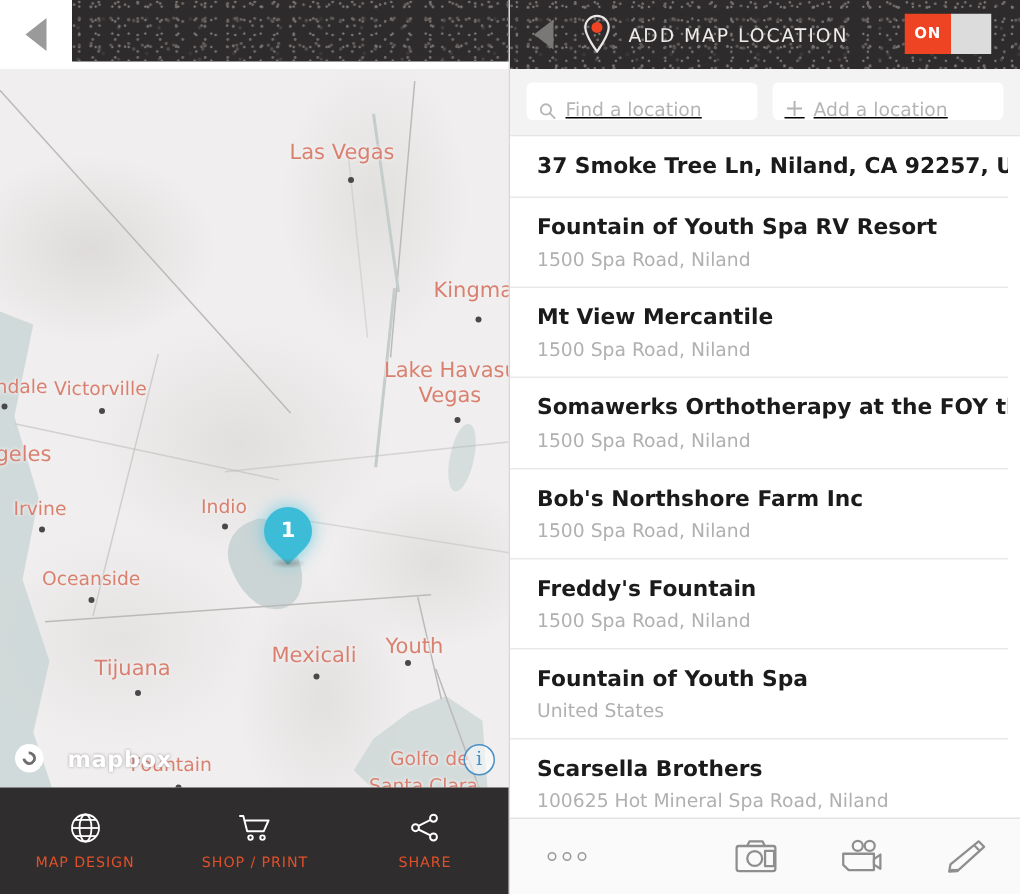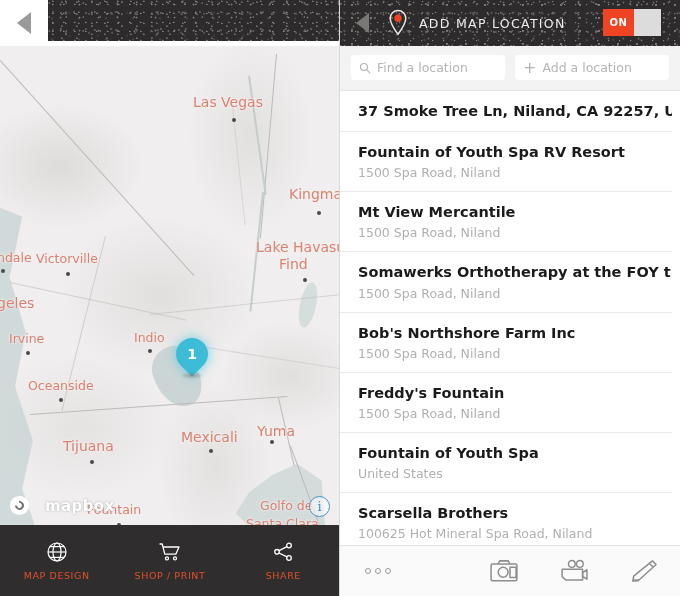--- a/index.html
+++ b/index.html
@@ -271,23 +271,24 @@
     padding: 9px 11px 10px 11px;
     display: flex; gap: 10px;
     border-bottom: 1px solid #e6e6e6;
     flex: 0 0 auto;
   }
   .search-field {
     flex: 1;
     height: 25px;
     background: #ffffff;
     border-radius: 4px;
-    display: flex; align-items: center;
+    display: flex; align-items: flex-end;
     padding: 0 8px; gap: 6px;
     cursor: text;
+    text-decoration: underline;
   }
   .search-field .ph {
     color: #b5b5b5; font-size: 12.5px;
     font-family: "DejaVu Sans", sans-serif;
   }
   .plus-glyph {
     color: #b5b5b5; font-size: 16px; line-height: 1;
     font-family: "DejaVu Sans", sans-serif;
   }
 
@@ -375,37 +376,37 @@
       <div class="line" style="left:200px;top:300px; width:150px;height:1px;  transform: rotate(9deg); opacity:.45;"></div>
       <div class="line" style="left:232px;top:60px;  width:1px; height:120px; transform: rotate(-6deg); opacity:.4;"></div>
 
       <div id="cities">
           <div class="city-label big" style="left: 193px; top: 48px;">Las Vegas</div>
           <div class="city-dot" style="left: 232px; top: 72px;"></div>
           <div class="city-label big" style="left: 289px; top: 140px;">Kingma</div>
           <div class="city-dot" style="left: 317px; top: 165px;"></div>
           <div class="city-label big" style="left: 256px; top: 193px;">Lake Havasu</div>
           <div class="city-dot" style="left: 303px; top: 232px;"></div>
-          <div class="city-label big" style="left: 279px; top: 210px;">Find</div>
+          <div class="city-label big" style="left: 279px; top: 210px;">Vegas</div>
           <div class="city-label" style="left: -3px; top: 204px;">ndale</div>
           <div class="city-dot" style="left: 1px; top: 223px;"></div>
           <div class="city-label" style="left: 36px; top: 205px;">Victorville</div>
           <div class="city-dot" style="left: 66px; top: 226px;"></div>
           <div class="city-label big" style="left: -3px; top: 249px;">geles</div>
           <div class="city-label" style="left: 9px; top: 285px;">Irvine</div>
           <div class="city-dot" style="left: 26px; top: 305px;"></div>
           <div class="city-label" style="left: 134px; top: 284px;">Indio</div>
           <div class="city-dot" style="left: 148px; top: 303px;"></div>
           <div class="city-label" style="left: 28px; top: 332px;">Oceanside</div>
           <div class="city-dot" style="left: 59px; top: 352px;"></div>
           <div class="city-label big" style="left: 63px; top: 392px;">Tijuana</div>
           <div class="city-dot" style="left: 90px; top: 414px;"></div>
           <div class="city-label big" style="left: 181px; top: 383px;">Mexicali</div>
           <div class="city-dot" style="left: 209px; top: 403px;"></div>
-          <div class="city-label big" style="left: 257px; top: 377px;">Yuma</div>
+          <div class="city-label big" style="left: 257px; top: 377px;">Youth</div>
           <div class="city-dot" style="left: 270px; top: 394px;"></div>
           <div class="city-label" style="left: 87px; top: 456px;">Fountain</div>
           <div class="city-dot" style="left: 117px; top: 477px;"></div>
           <div class="city-label" style="left: 260px; top: 452px;">Golfo de</div>
           <div class="city-label" style="left: 246px; top: 470px;">Santa Clara</div>
         </div>
 
       <div class="pin">
         <div class="pin-body"></div>
         <div class="pin-num">1</div>

